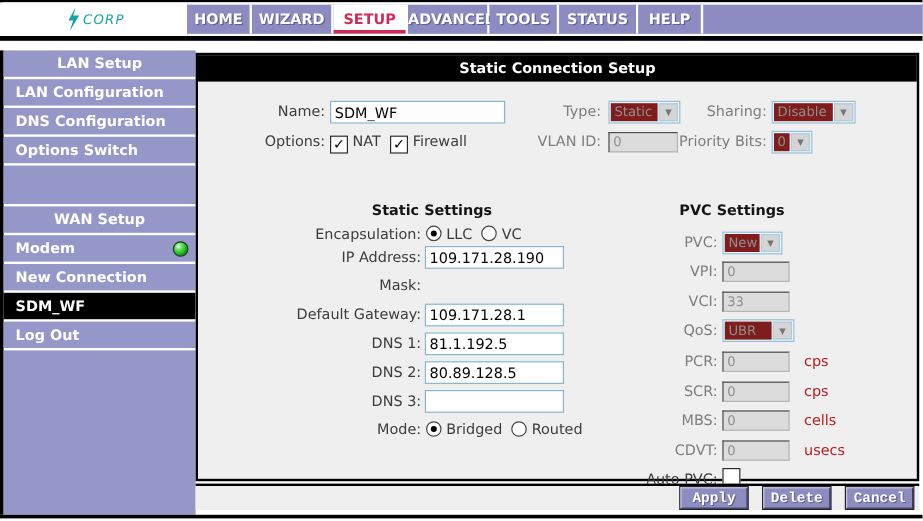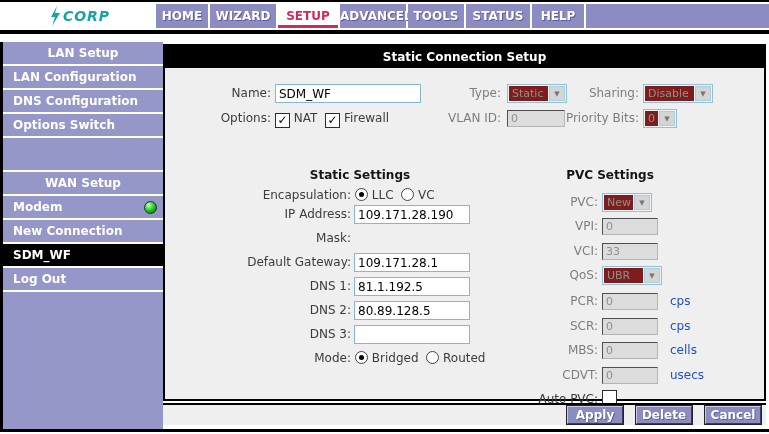--- a/index.html
+++ b/index.html
@@ -2,21 +2,21 @@
 <html><head>
 <meta charset="utf-8">
 <style>
   html,body{margin:0;padding:0;background:#fff;}
   #page{position:relative;width:769px;height:434px;background:#fff;overflow:hidden;
         font-family:"DejaVu Sans","Liberation Sans",sans-serif;}
   
   #top-border{position:absolute;left:0;top:0;width:769px;height:2px;background:#000;}
   #logo-box{position:absolute;left:2px;top:2px;width:154px;height:28px;background:#fff;
             display:flex;align-items:center;justify-content:center;}
-  #logo{color:#16a2a6;font-size:14px;font-weight:bold;font-style:italic;letter-spacing:1px;
+  #logo{color:#16a2a6;font-size:11px;font-weight:normal;font-style:italic;letter-spacing:1px;
         display:flex;align-items:center;}
   #logo svg{margin-right:1px;}
   #navbar{position:absolute;left:156px;top:2px;width:613px;height:28px;background:#8c8cc2;
           border-top:2px solid #fff;border-bottom:2px solid #fff;box-sizing:border-box;
           display:flex;}
   .tab{height:24px;line-height:24px;text-align:center;font-weight:bold;font-size:12px;
        color:#fff;background:#8c8cc2;border-right:2px solid #fff;text-shadow:1px 1px 0 #5e5e91;
        position:relative;cursor:pointer;box-sizing:border-box;}
   .tab.active{background:#fff;color:#ce2b56;text-shadow:none;}
   .tab.active::after{content:"";position:absolute;left:0;right:0;bottom:0;height:3px;background:#ce2b56;}
@@ -56,25 +56,25 @@
           font-size:7px;display:flex;align-items:center;justify-content:center;}
   .cbrow{position:absolute;font-size:12px;color:#3c3c3c;height:19px;line-height:19px;white-space:nowrap;}
   .cb{display:inline-block;width:13px;height:13px;background:#fff;border:1px solid #2c2c2c;
       line-height:12px;text-align:center;font-size:12px;font-weight:bold;color:#000;
       vertical-align:-2px;cursor:pointer;}
   .radio{display:inline-block;width:11px;height:11px;border-radius:50%;background:#fff;
          border:1px solid #444;position:relative;vertical-align:-2px;cursor:pointer;}
   .radio.sel::after{content:"";position:absolute;left:3px;top:3px;width:5px;height:5px;
          border-radius:50%;background:#000;}
   .sec-title{position:absolute;font-size:12px;font-weight:bold;color:#141414;text-align:center;}
-  .unit{position:absolute;font-size:12px;color:#1d4ed8;height:18px;line-height:18px;}
+  .unit{position:absolute;font-size:12px;color:#b91c1c;height:18px;line-height:18px;}
   
   #btn-strip{position:absolute;left:163px;top:403px;width:603px;height:22px;background:#efefef;
              border-top:2px solid #000;box-sizing:border-box;display:flex;align-items:center;
-             justify-content:flex-end;gap:13px;padding-right:5px;}
+             justify-content:flex-end;gap:13px;padding-right:5px;font-family:Liberation Mono, monospace;}
   .btn{width:56px;height:18px;background:#8c8cc0;color:#fff;font-weight:bold;font-size:12px;
        line-height:16px;text-align:center;cursor:pointer;text-shadow:1px 1px 0 #5f5f92;
        border:1px solid;border-color:#c9c9e5 #3b3b5f #3b3b5f #c9c9e5;box-shadow:0 0 0 1px #222;
        box-sizing:border-box;}
   #bottom-line{position:absolute;left:0;top:429px;width:769px;height:3px;background:#000;}
 </style>
 </head>
 <body>
 
 <div id="page">

